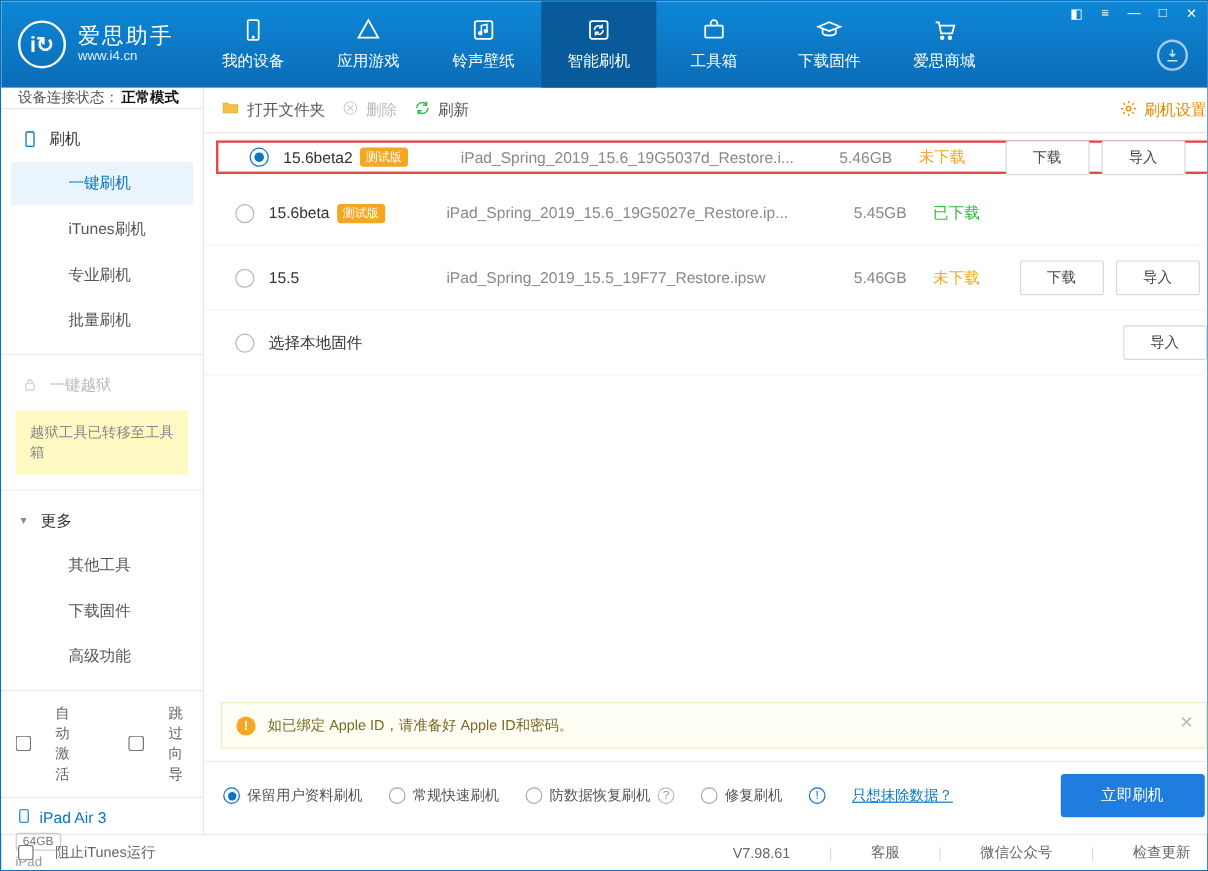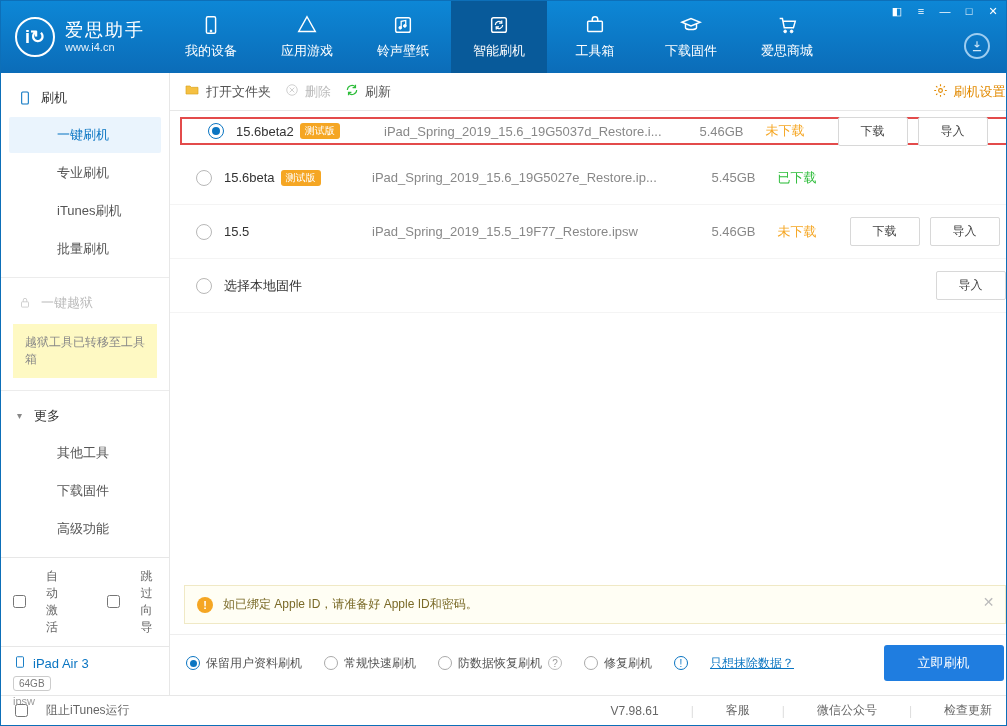--- a/index.html
+++ b/index.html
@@ -183,33 +183,37 @@
   <div class="dl-circle">
     <svg width="14" height="14" viewBox="0 0 24 24">
         <path d="M12 4v10m0 0l-4-4m4 4l4-4M5 20h14" stroke="#cfe7f8" stroke-width="2" fill="none"></path>
       </svg>
   </div>
 </div>
 
 <div class="body">
 
   <div class="sidebar">
+    <div class="status-bar">
+      <span>设备连接状态：</span>
+        <b>正常模式</b>
+    </div>
 
     <div class="side-group">
       <div class="side-title">
         <span class="ico">
             <svg width="16" height="16" viewBox="0 0 24 24">
               <rect x="7" y="3" width="10" height="18" rx="1.5" fill="none" stroke="#0a75c2" stroke-width="1.6"></rect>
             </svg>
           </span>
         <span>刷机</span>
       </div>
       <div class="side-item active">一键刷机</div>
+      <div class="side-item">iTunes刷机</div>
       <div class="side-item">专业刷机</div>
-      <div class="side-item">iTunes刷机</div>
       <div class="side-item">批量刷机</div>
     </div>
 
     <div class="side-group">
       <div class="side-title side-caption">
         <span class="ico">
             <svg width="14" height="14" viewBox="0 0 24 24">
               <rect x="6" y="10" width="12" height="9" rx="1" fill="none" stroke="#ccc" stroke-width="1.6"></rect>
               <path d="M9 10V7a3 3 0 0 1 6 0v3" fill="none" stroke="#ccc" stroke-width="1.6"></path>
             </svg>
@@ -238,21 +242,21 @@
         <span>跳过向导</span>
       </div>
       <div class="device-block">
         <div class="device-name">
           <span><svg width="14" height="14" viewBox="0 0 24 24">
                 <rect x="6" y="3" width="12" height="18" rx="1.5" fill="none" stroke="#0a75c2" stroke-width="1.6"></rect>
               </svg></span>
           <span>iPad Air 3</span>
         </div>
         <span class="badge-cap">64GB</span>
-        <div class="device-sub">ipsw</div>
+        <div class="device-sub">iPad</div>
       </div>
     </div>
   </div>
 
   <div class="main">
     <div class="toolbar">
       <div class="tb-btn">
         <span><svg width="16" height="16" viewBox="0 0 24 24">
               <path d="M3 6h6l2 2h10v10H3z" fill="#f5c042" stroke="#d9a420"></path>
             </svg></span>

